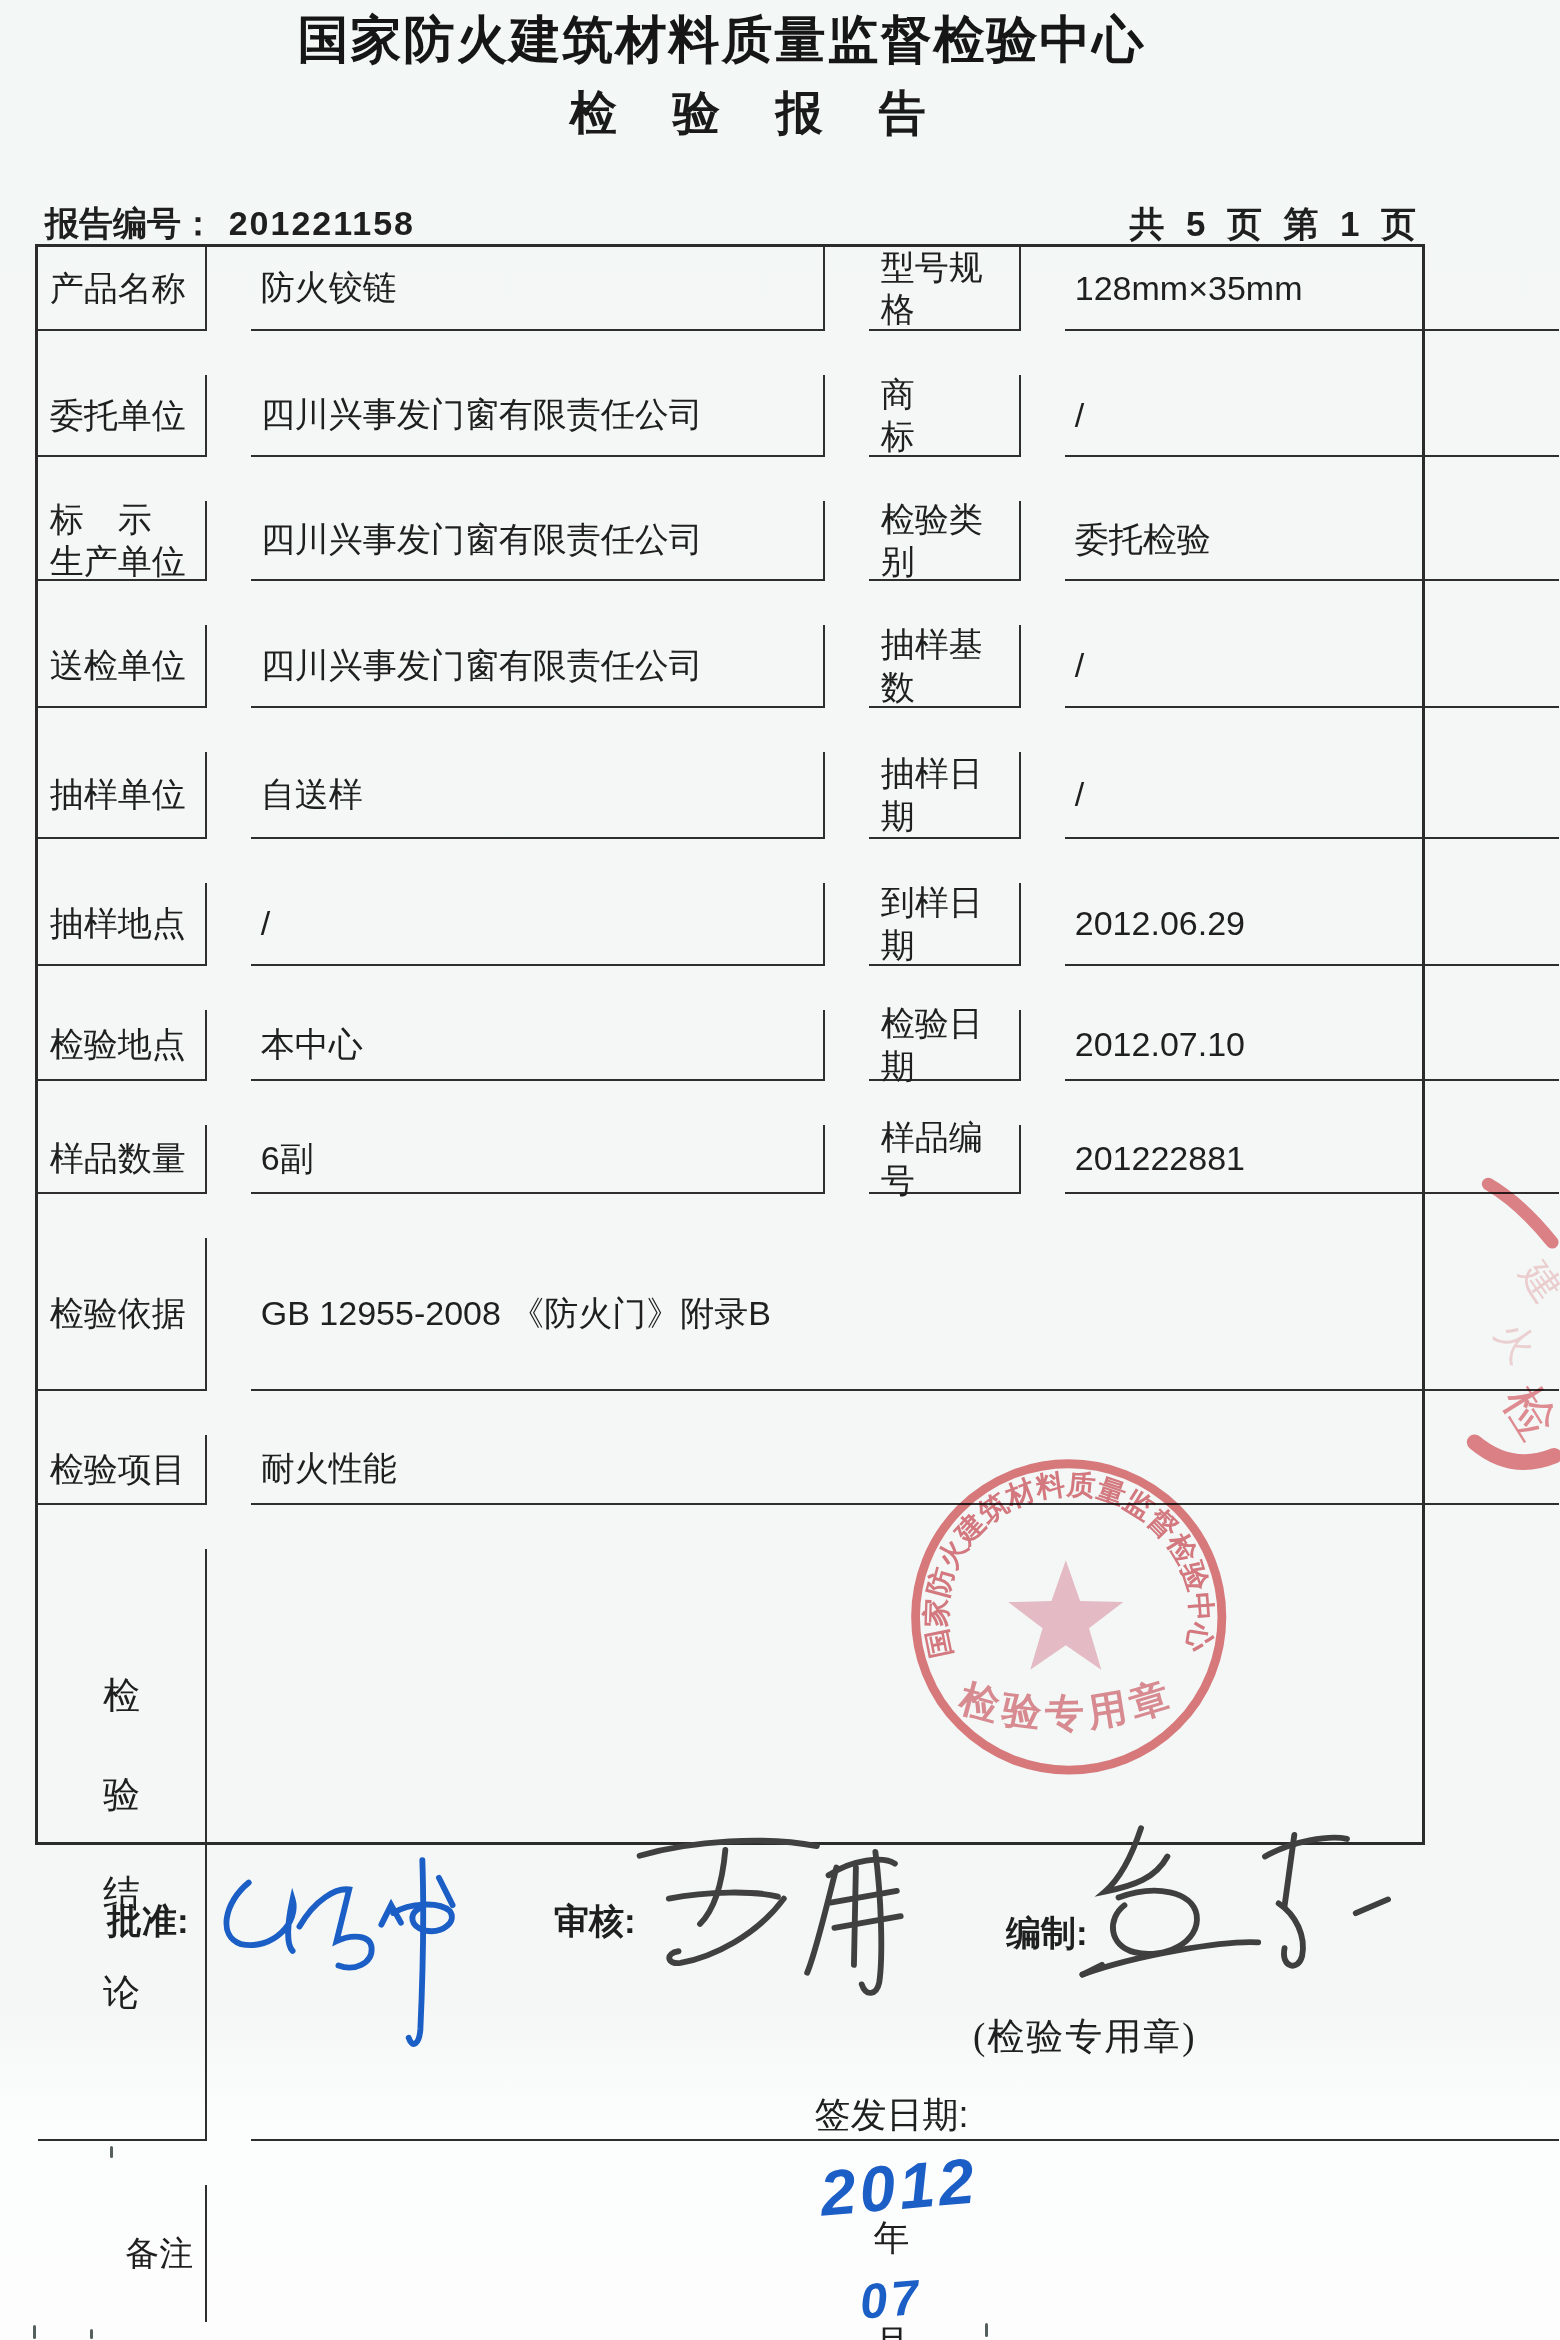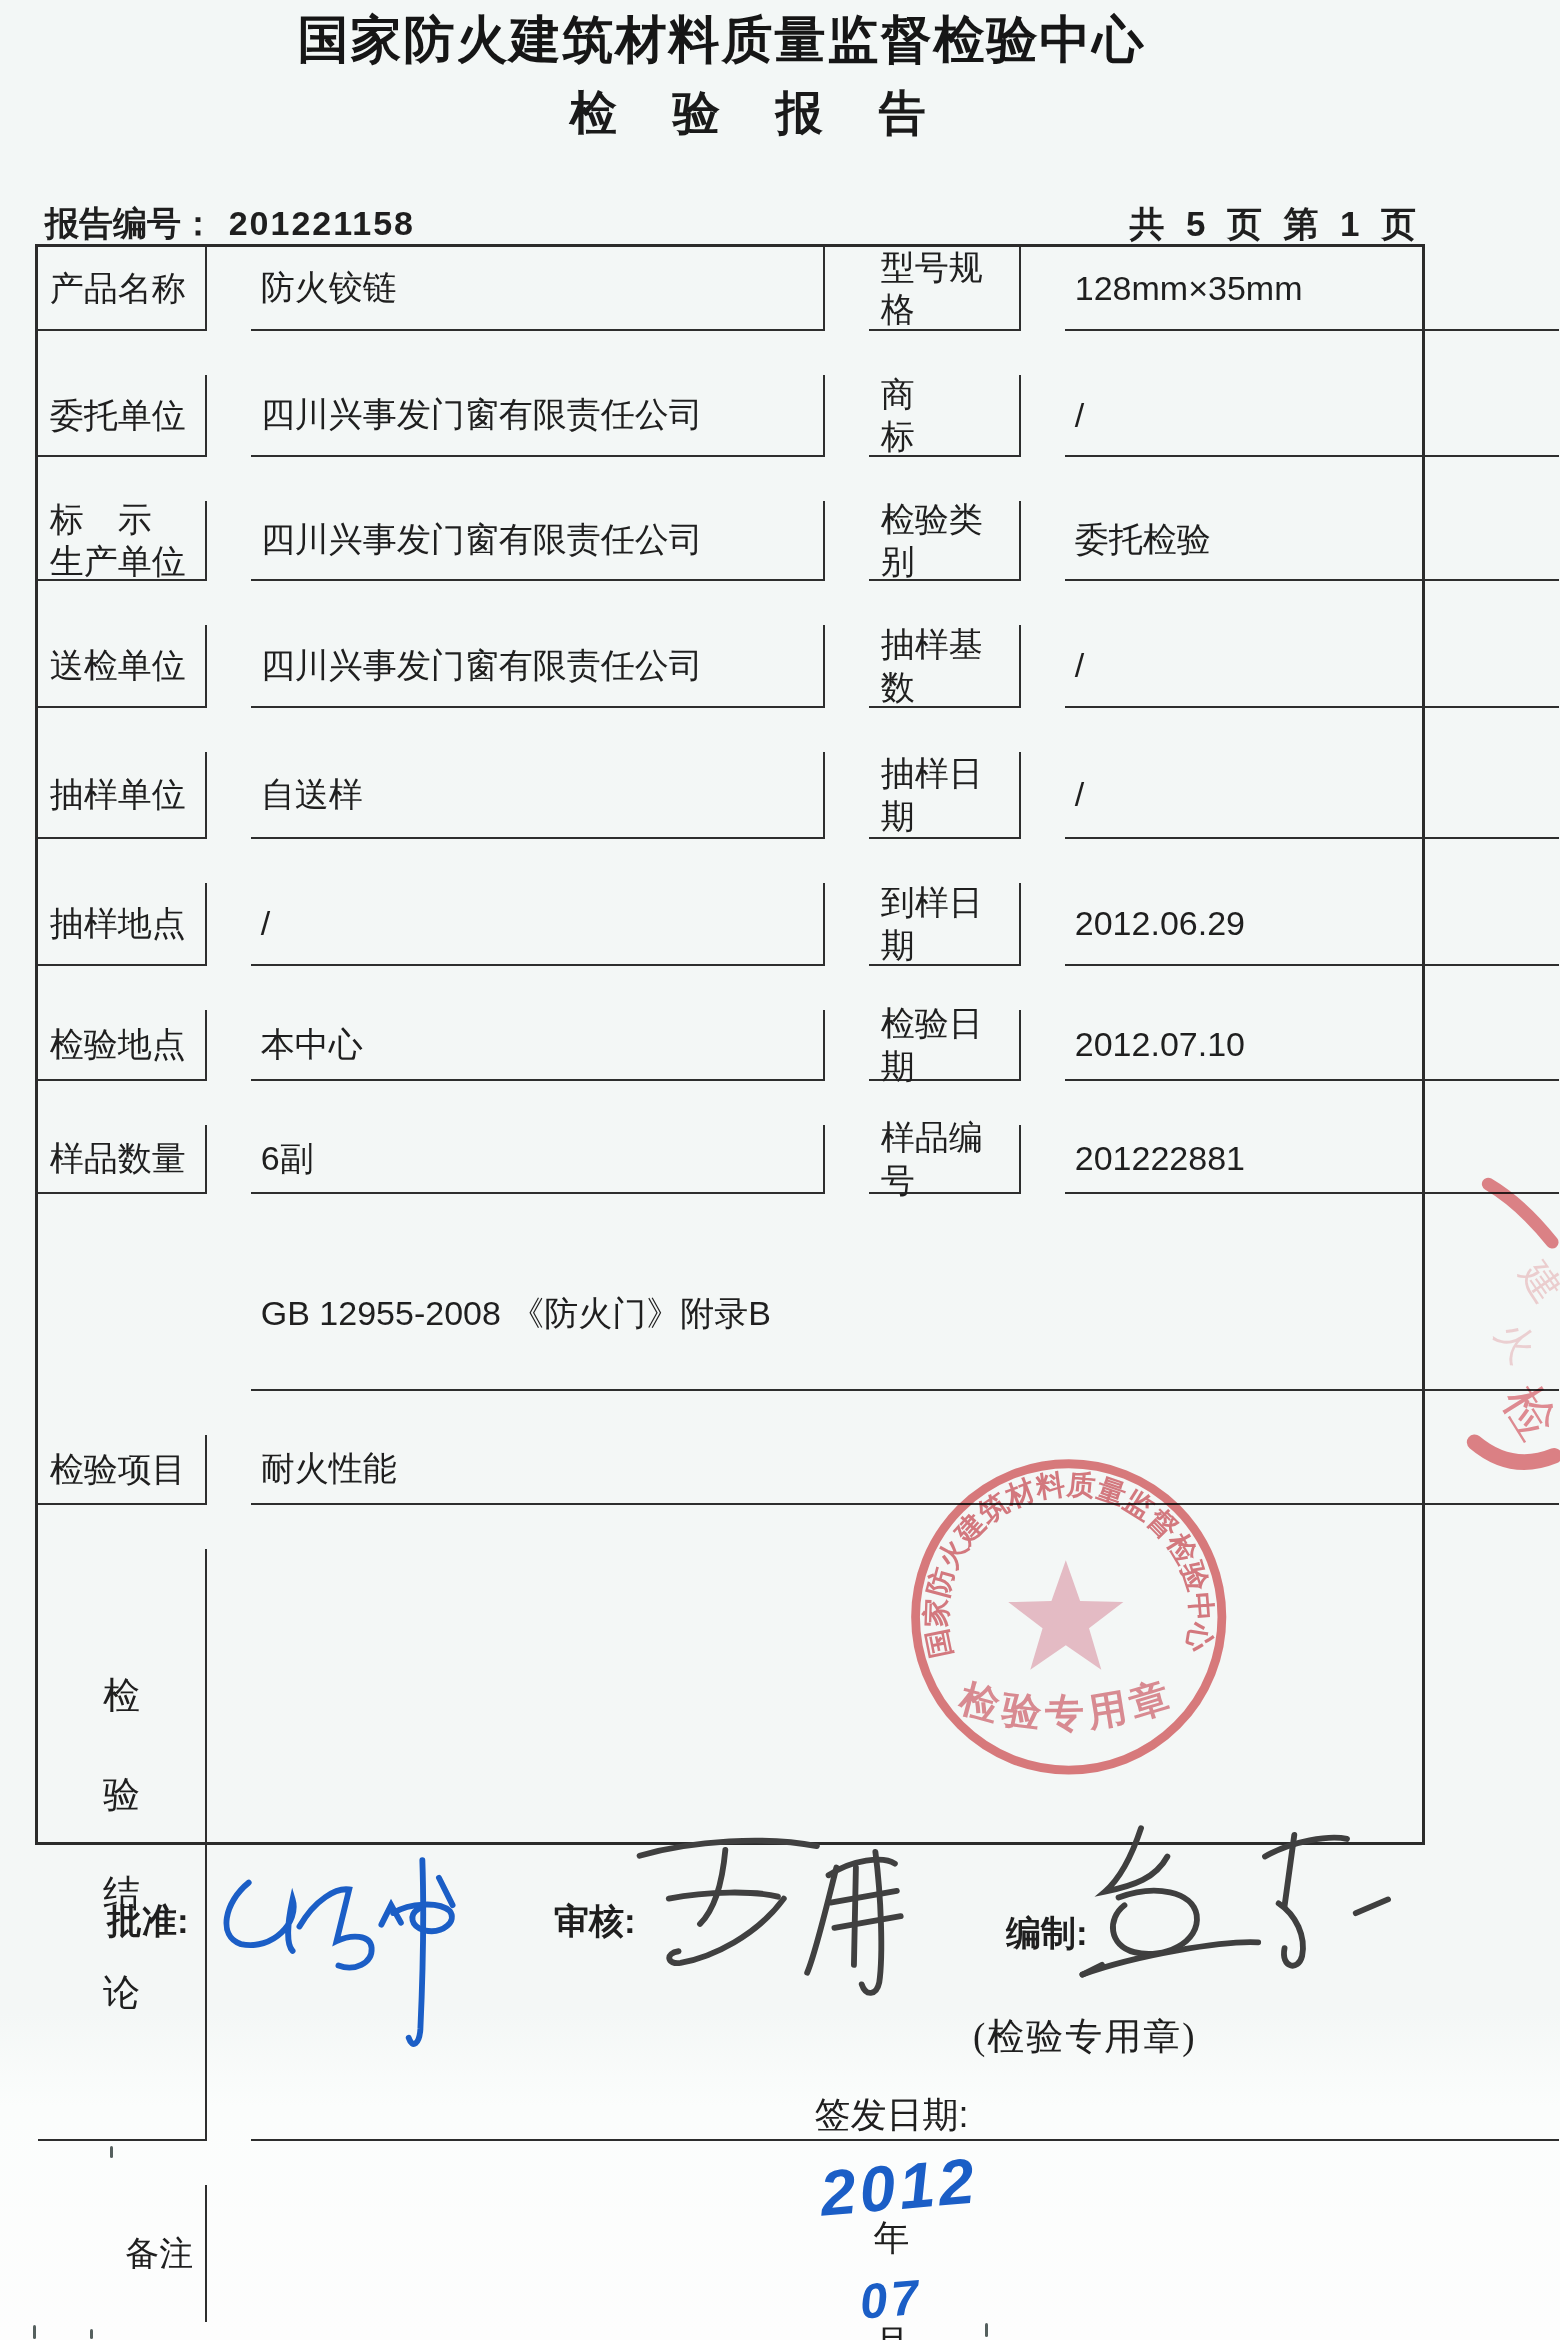--- a/index.html
+++ b/index.html
@@ -156,20 +156,23 @@
   <div class="c val">
       <span>6副</span>
     </div>
   <div class="c lab">
       <span class="jl">样品编号</span>
     </div>
   <div class="c val lastcol">
       <span>201222881</span>
     </div>
 
+  <div class="c lab">
+      <span class="jl">检验依据</span>
+    </div>
   <div class="c wide val">
       <span>GB 12955-2008 《防火门》附录B</span>
     </div>
 
   <div class="c lab">
       <span class="jl">检验项目</span>
     </div>
   <div class="c wide val">
       <span>耐火性能</span>
     </div>

